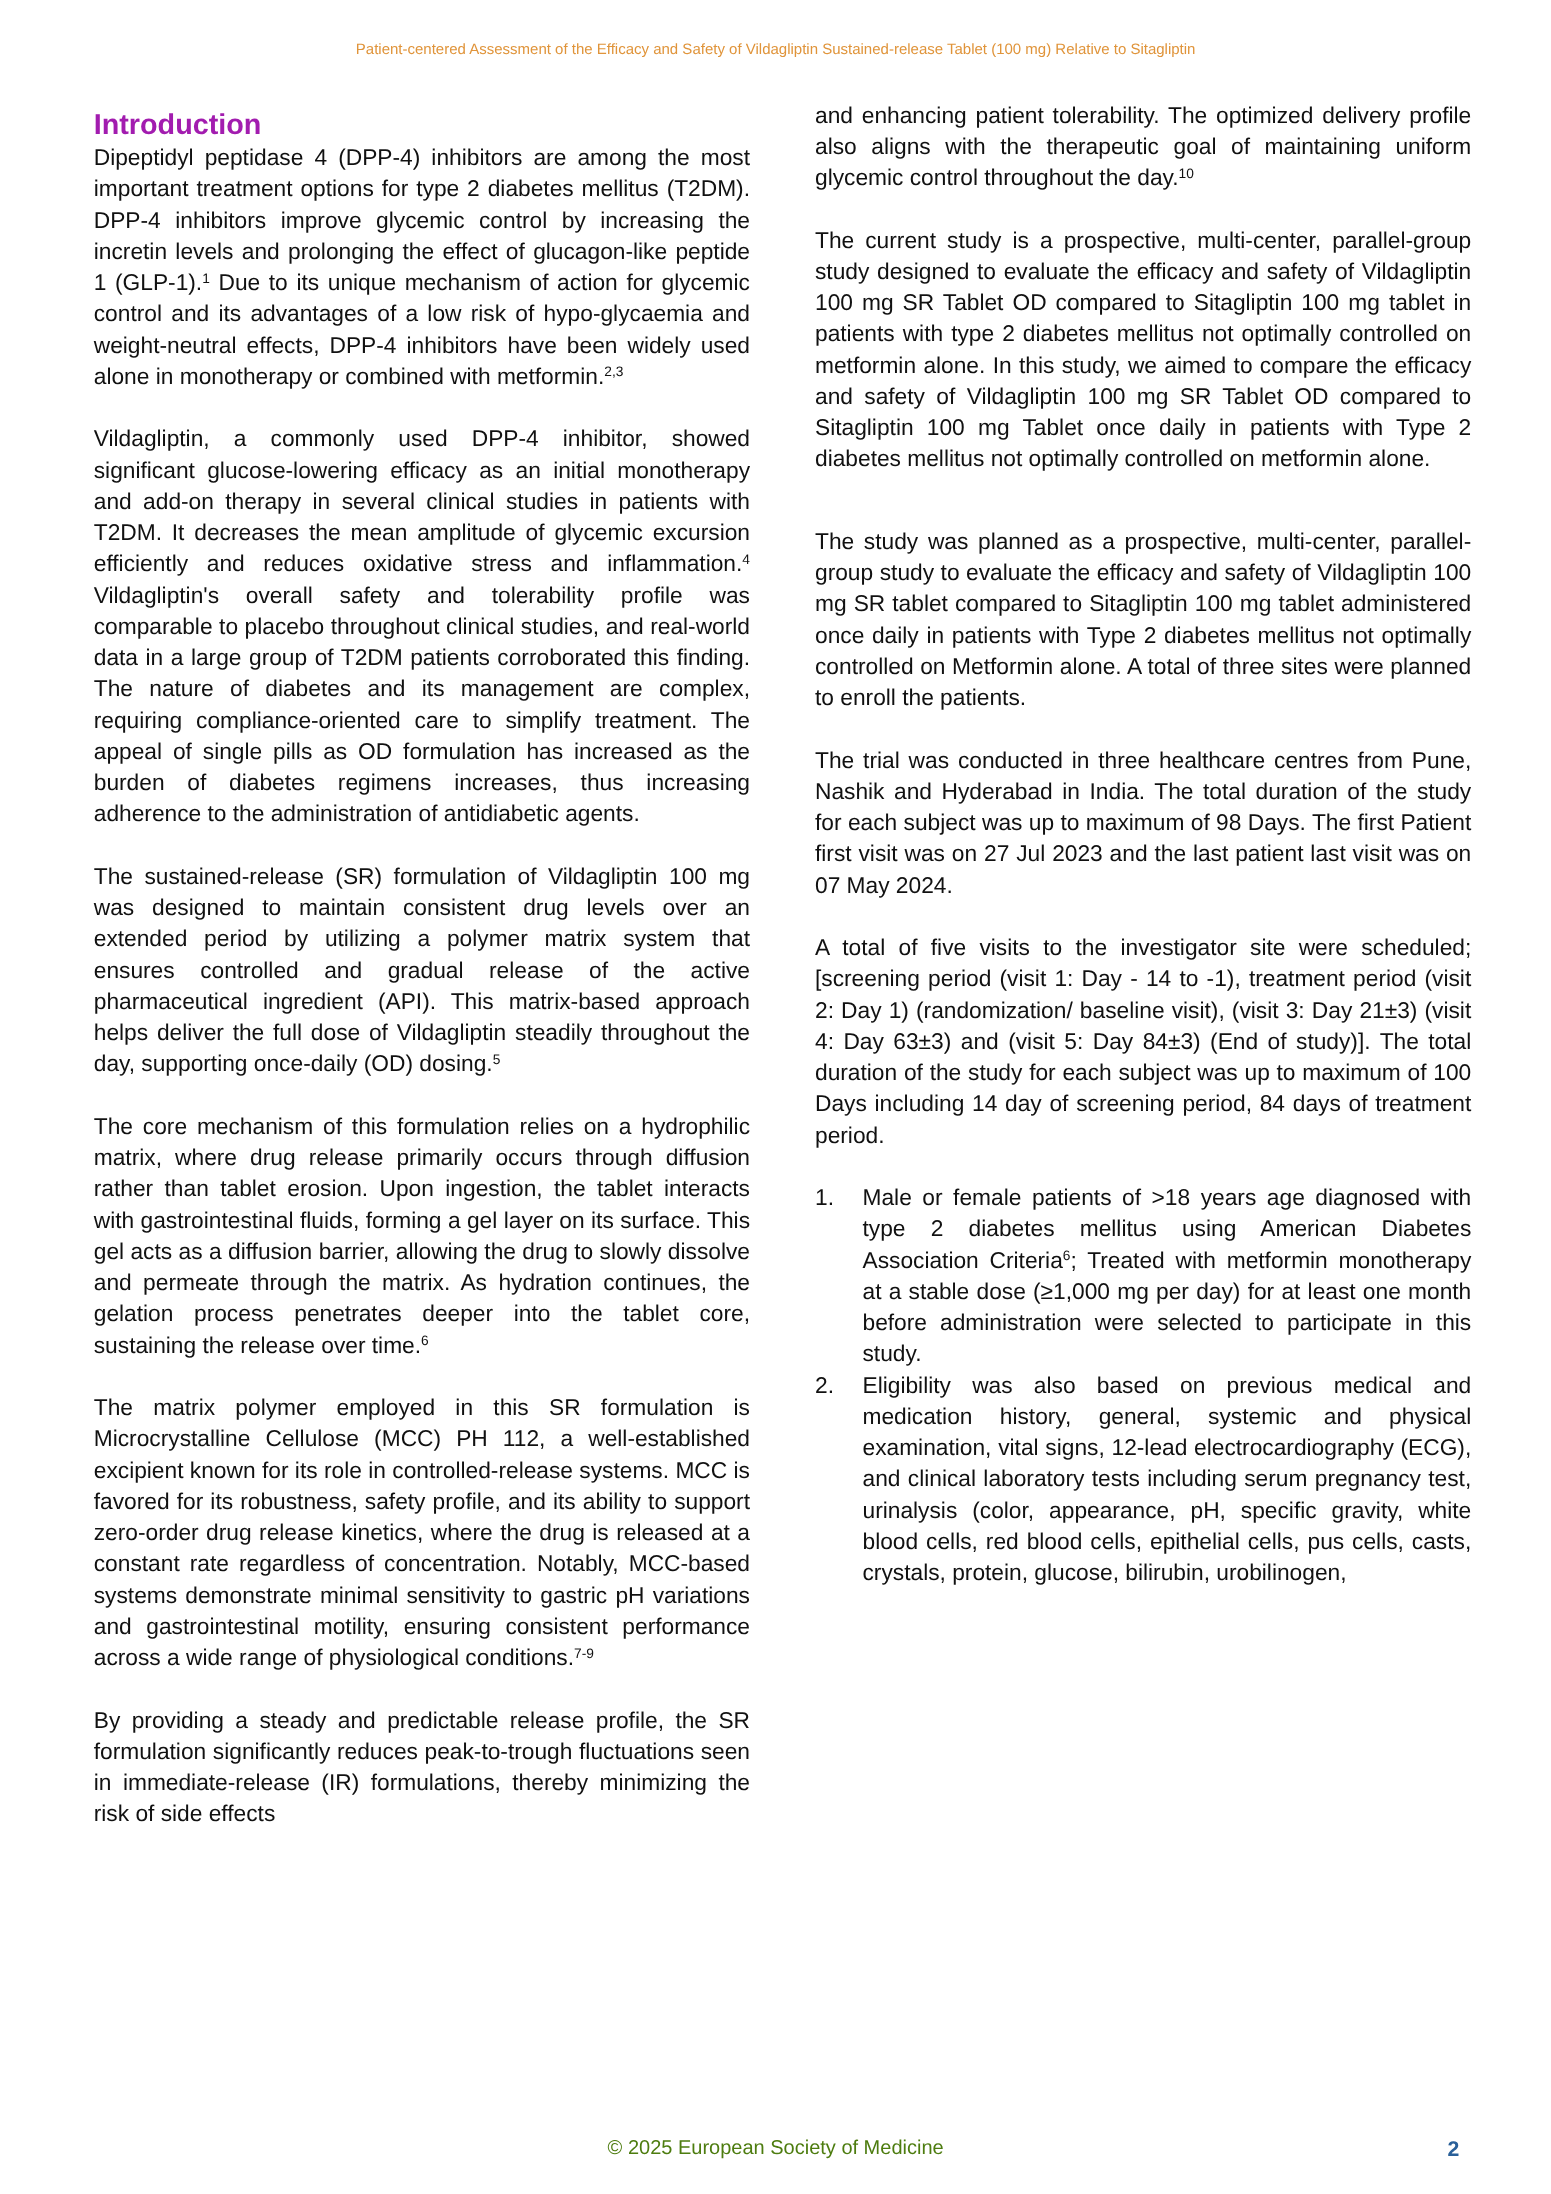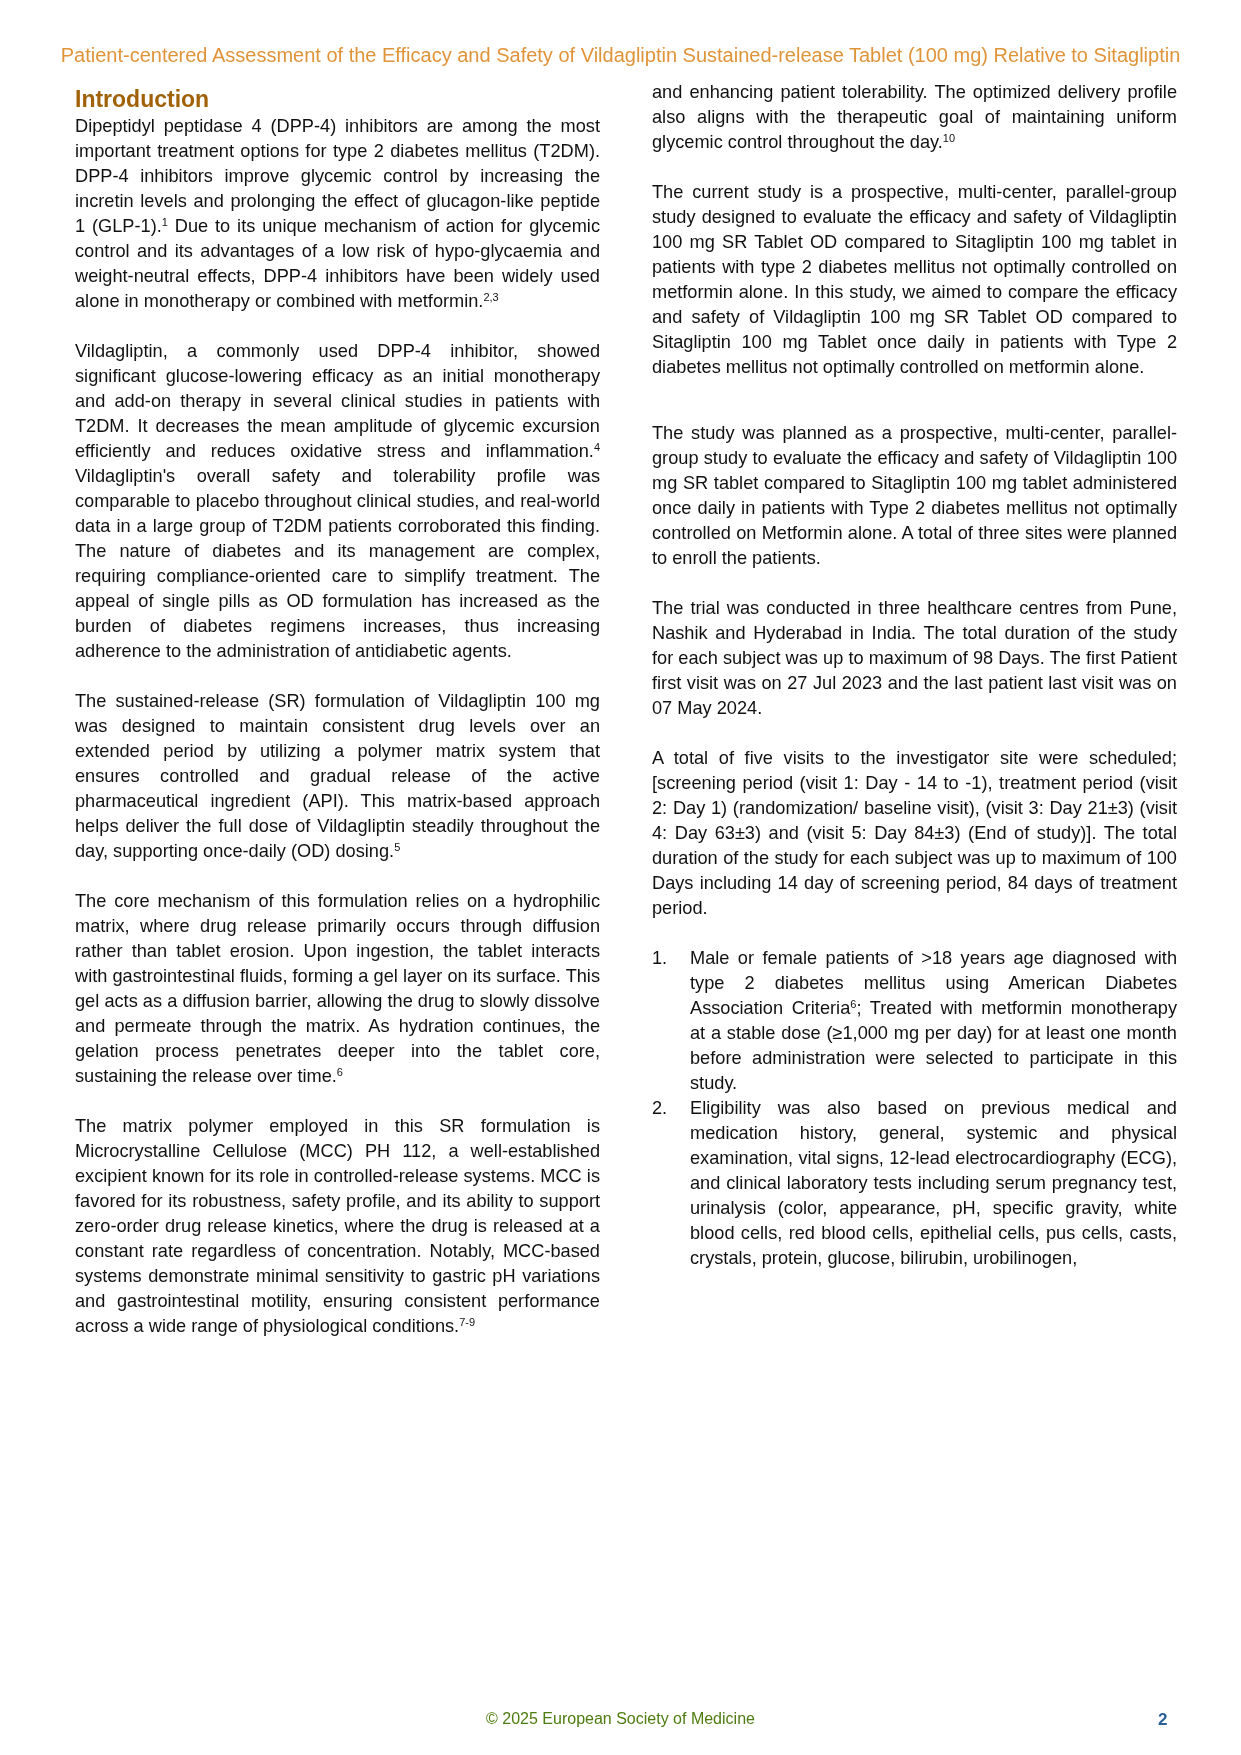--- a/index.html
+++ b/index.html
@@ -1,24 +1,24 @@
 <!DOCTYPE html>
 <html><head>
 <meta charset="utf-8">
 <style>
   html, body { margin: 0; padding: 0; background: #ffffff; }
   body { width: 1241px; height: 1755px; position: relative; overflow: hidden;
          font-family: "Liberation Sans", "DejaVu Sans", sans-serif; color: #111; }
   .running-header { position: absolute; top: 28px; left: 60px; width: 1121px; text-align: center;
-         color: #e0943a; font-size: 20px; line-height: 23px; margin-top: 16px; }
+         color: #e0943a; font-size: 12px; line-height: 23px; }
   .column { position: absolute; top: 80px; width: 525px; font-size: 18.2px; line-height: 25px;
          text-align: justify; }
   .col-left { left: 75px; }
   .col-right { left: 652px; }
-  .section-heading { color: #a16207; font-weight: bold; font-size: 23px; line-height: 30px; margin: 0; }
+  .section-heading { color: #a21caf; font-weight: bold; font-size: 23px; line-height: 30px; margin: 0; }
   .col-left .section-heading { margin-top: 4px; }
   p { margin: 0 0 25px 0; }
   .subheading { margin: 0; text-transform: none; }
   sup { font-size: 11px; line-height: 0; vertical-align: 6px; }
   ol.criteria { margin: 0; padding: 0; list-style: none; }
   ol.criteria li { position: relative; padding-left: 38px; margin: 0; }
   ol.criteria li .num { position: absolute; left: 0; top: 0; }
   .gap-before-heading { height: 16px; }
   .footer { position: absolute; top: 1710px; left: 0; width: 1241px; height: 25px; }
   .footer .copyright { position: absolute; left: 0; width: 1241px; text-align: center; color: #4d7c0f; font-size: 16px; }
@@ -31,20 +31,21 @@
   <div>Patient-centered Assessment of the Efficacy and Safety of Vildagliptin Sustained-release Tablet (100 mg) Relative to Sitagliptin</div>
 </div>
 
 <div class="column col-left">
   <h2 class="section-heading">Introduction</h2>
   <p><span>Dipeptidyl peptidase 4 (DPP-4) inhibitors are among the most important treatment options for type 2 diabetes mellitus (T2DM). DPP-4 inhibitors improve glycemic control by increasing the incretin levels and prolonging the effect of glucagon-like peptide 1 (GLP-1).</span><sup>1</sup><span> Due to its unique mechanism of action for glycemic control and its advantages of a low risk of hypo-glycaemia and weight-neutral effects, DPP-4 inhibitors have been widely used alone in monotherapy or combined with metformin.</span><sup>2,3</sup></p>
   <p><span>Vildagliptin, a commonly used DPP-4 inhibitor, showed significant glucose-lowering efficacy as an initial monotherapy and add-on therapy in several clinical studies in patients with T2DM. It decreases the mean amplitude of glycemic excursion efficiently and reduces oxidative stress and inflammation.</span><sup>4</sup><span> Vildagliptin's overall safety and tolerability profile was comparable to placebo throughout clinical studies, and real-world data in a large group of T2DM patients corroborated this finding. The nature of diabetes and its management are complex, requiring compliance-oriented care to simplify treatment. The appeal of single pills as OD formulation has increased as the burden of diabetes regimens increases, thus increasing adherence to the administration of antidiabetic agents.</span></p>
   <p><span>The sustained-release (SR) formulation of Vildagliptin 100 mg was designed to maintain consistent drug levels over an extended period by utilizing a polymer matrix system that ensures controlled and gradual release of the active pharmaceutical ingredient (API). This matrix-based approach helps deliver the full dose of Vildagliptin steadily throughout the day, supporting once-daily (OD) dosing.</span><sup>5</sup></p>
   <p><span>The core mechanism of this formulation relies on a hydrophilic matrix, where drug release primarily occurs through diffusion rather than tablet erosion. Upon ingestion, the tablet interacts with gastrointestinal fluids, forming a gel layer on its surface. This gel acts as a diffusion barrier, allowing the drug to slowly dissolve and permeate through the matrix. As hydration continues, the gelation process penetrates deeper into the tablet core, sustaining the release over time.</span><sup>6</sup></p>
   <p><span>The matrix polymer employed in this SR formulation is Microcrystalline Cellulose (MCC) PH 112, a well-established excipient known for its role in controlled-release systems. MCC is favored for its robustness, safety profile, and its ability to support zero-order drug release kinetics, where the drug is released at a constant rate regardless of concentration. Notably, MCC-based systems demonstrate minimal sensitivity to gastric pH variations and gastrointestinal motility, ensuring consistent performance across a wide range of physiological conditions.</span><sup>7-9</sup></p>
+  <p><span>By providing a steady and predictable release profile, the SR formulation significantly reduces peak-to-trough fluctuations seen in immediate-release (IR) formulations, thereby minimizing the risk of side effects</span></p>
 </div>
 
 <div class="column col-right">
   <p><span>and enhancing patient tolerability. The optimized delivery profile also aligns with the therapeutic goal of maintaining uniform glycemic control throughout the day.</span><sup>10</sup></p>
   <p>The current study is a prospective, multi-center, parallel-group study designed to evaluate the efficacy and safety of Vildagliptin 100 mg SR Tablet OD compared to Sitagliptin 100 mg tablet in patients with type 2 diabetes mellitus not optimally controlled on metformin alone. In this study, we aimed to compare the efficacy and safety of Vildagliptin 100 mg SR Tablet OD compared to Sitagliptin 100 mg Tablet once daily in patients with Type 2 diabetes mellitus not optimally controlled on metformin alone.</p>
   <div class="gap-before-heading"></div>
   <p>The study was planned as a prospective, multi-center, parallel-group study to evaluate the efficacy and safety of Vildagliptin 100 mg SR tablet compared to Sitagliptin 100 mg tablet administered once daily in patients with Type 2 diabetes mellitus not optimally controlled on Metformin alone. A total of three sites were planned to enroll the patients.</p>
   <p>The trial was conducted in three healthcare centres from Pune, Nashik and Hyderabad in India. The total duration of the study for each subject was up to maximum of 98 Days. The first Patient first visit was on 27 Jul 2023 and the last patient last visit was on 07 May 2024.</p>
   <p>A total of five visits to the investigator site were scheduled; [screening period (visit 1: Day - 14 to -1), treatment period (visit 2: Day 1) (randomization/ baseline visit), (visit 3: Day 21±3) (visit 4: Day 63±3) and (visit 5: Day 84±3) (End of study)]. The total duration of the study for each subject was up to maximum of 100 Days including 14 day of screening period, 84 days of treatment period.</p>
   <ol class="criteria">

